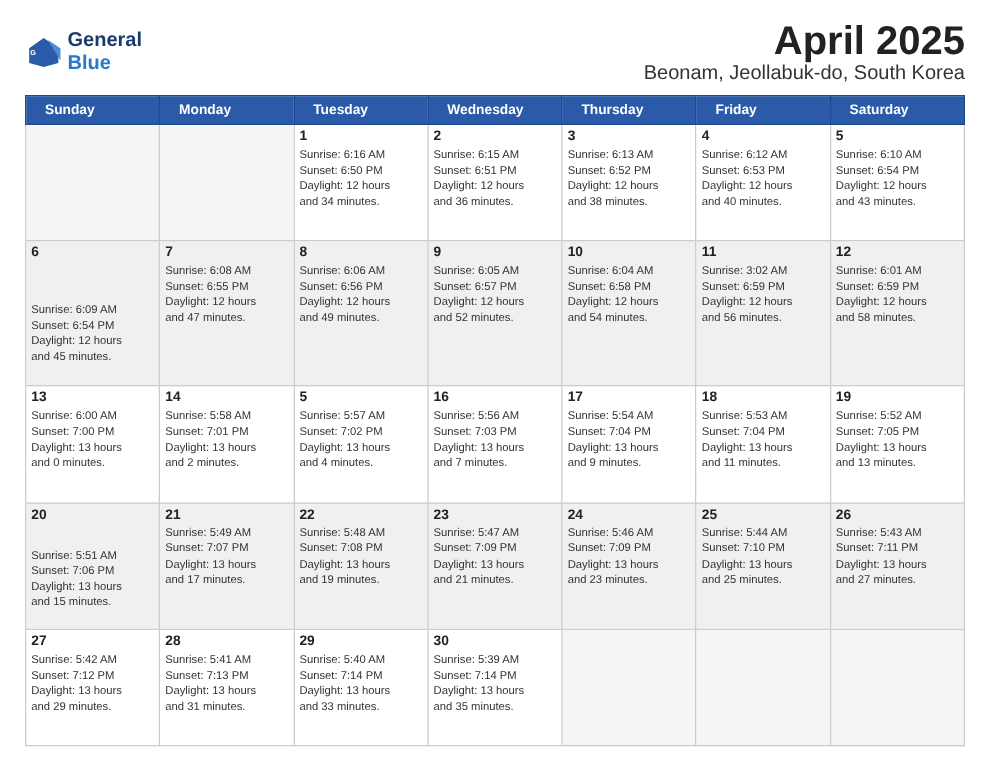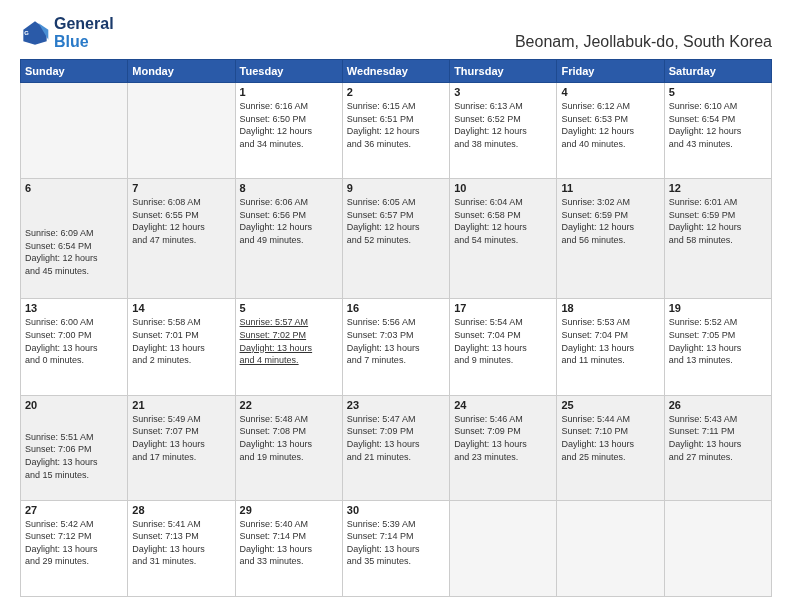--- a/index.html
+++ b/index.html
@@ -12,21 +12,21 @@
     }
     .page {
       width: 792px;
       height: 612px;
       padding: 15px 20px;
       display: flex;
       flex-direction: column;
     }
     .header {
       display: flex;
-      align-items: flex-end;
+      align-items: center;
       justify-content: space-between;
       margin-bottom: 8px;
     }
     .logo {
       display: flex;
       align-items: center;
       gap: 4px;
     }
     .logo-icon {
       width: 30px;
@@ -50,21 +50,21 @@
       border-collapse: collapse;
       width: 100%;
       flex: 1;
       table-layout: fixed;
     }
     .calendar th {
       background-color: #2a5aa8;
       color: #fff;
       font-size: 11px;
       font-weight: bold;
-      padding: 5px 4px;
+      padding: 5px 15px;
       text-align: left;
       border: 1px solid #1e4a90;
     }
     .calendar td {
       border: 1px solid #ccc;
       vertical-align: top;
       padding: 3px 4px;
       font-size: 9.5px;
       color: #333;
       height: 82px;
@@ -101,20 +101,21 @@
         <polygon points="18,4 32,14 32,28 18,32 4,28 4,14" fill="#2a5aa8"></polygon>
         <polygon points="22,6 34,14 34,26" fill="#4a8fd4"></polygon>
         <text x="5" y="20" font-size="7" fill="white" font-weight="bold">G</text>
       </svg>
       <div>
         <div style="font-size:16px;font-weight:bold;color:#1a3a6b;">General</div>
         <div style="font-size:16px;font-weight:bold;color:#2a7ac8;">Blue</div>
       </div>
     </div>
     <div class="title-block">
+      <div class="month-title">April 2025</div>
       <div class="location-title">Beonam, Jeollabuk-do, South Korea</div>
     </div>
   </div>
 
   <table class="calendar">
     <thead>
       <tr>
         <th>Sunday</th>
         <th>Monday</th>
         <th>Tuesday</th>
@@ -225,21 +226,21 @@
           </td>
           <td class="row-white">
             <span class="day-number">14</span>
             <div class="day-info" style="white-space: pre-line;">Sunrise: 5:58 AM
 Sunset: 7:01 PM
 Daylight: 13 hours
 and 2 minutes.</div>
           </td>
           <td class="row-white">
             <span class="day-number">5</span>
-            <div class="day-info" style="white-space: pre-line; text-decoration: underline;">Sunrise: 5:57 AM
+            <div class="day-info" style="white-space: pre-line;">Sunrise: 5:57 AM
 Sunset: 7:02 PM
 Daylight: 13 hours
 and 4 minutes.</div>
           </td>
           <td class="row-white">
             <span class="day-number">16</span>
             <div class="day-info" style="white-space: pre-line;">Sunrise: 5:56 AM
 Sunset: 7:03 PM
 Daylight: 13 hours
 and 7 minutes.</div>

